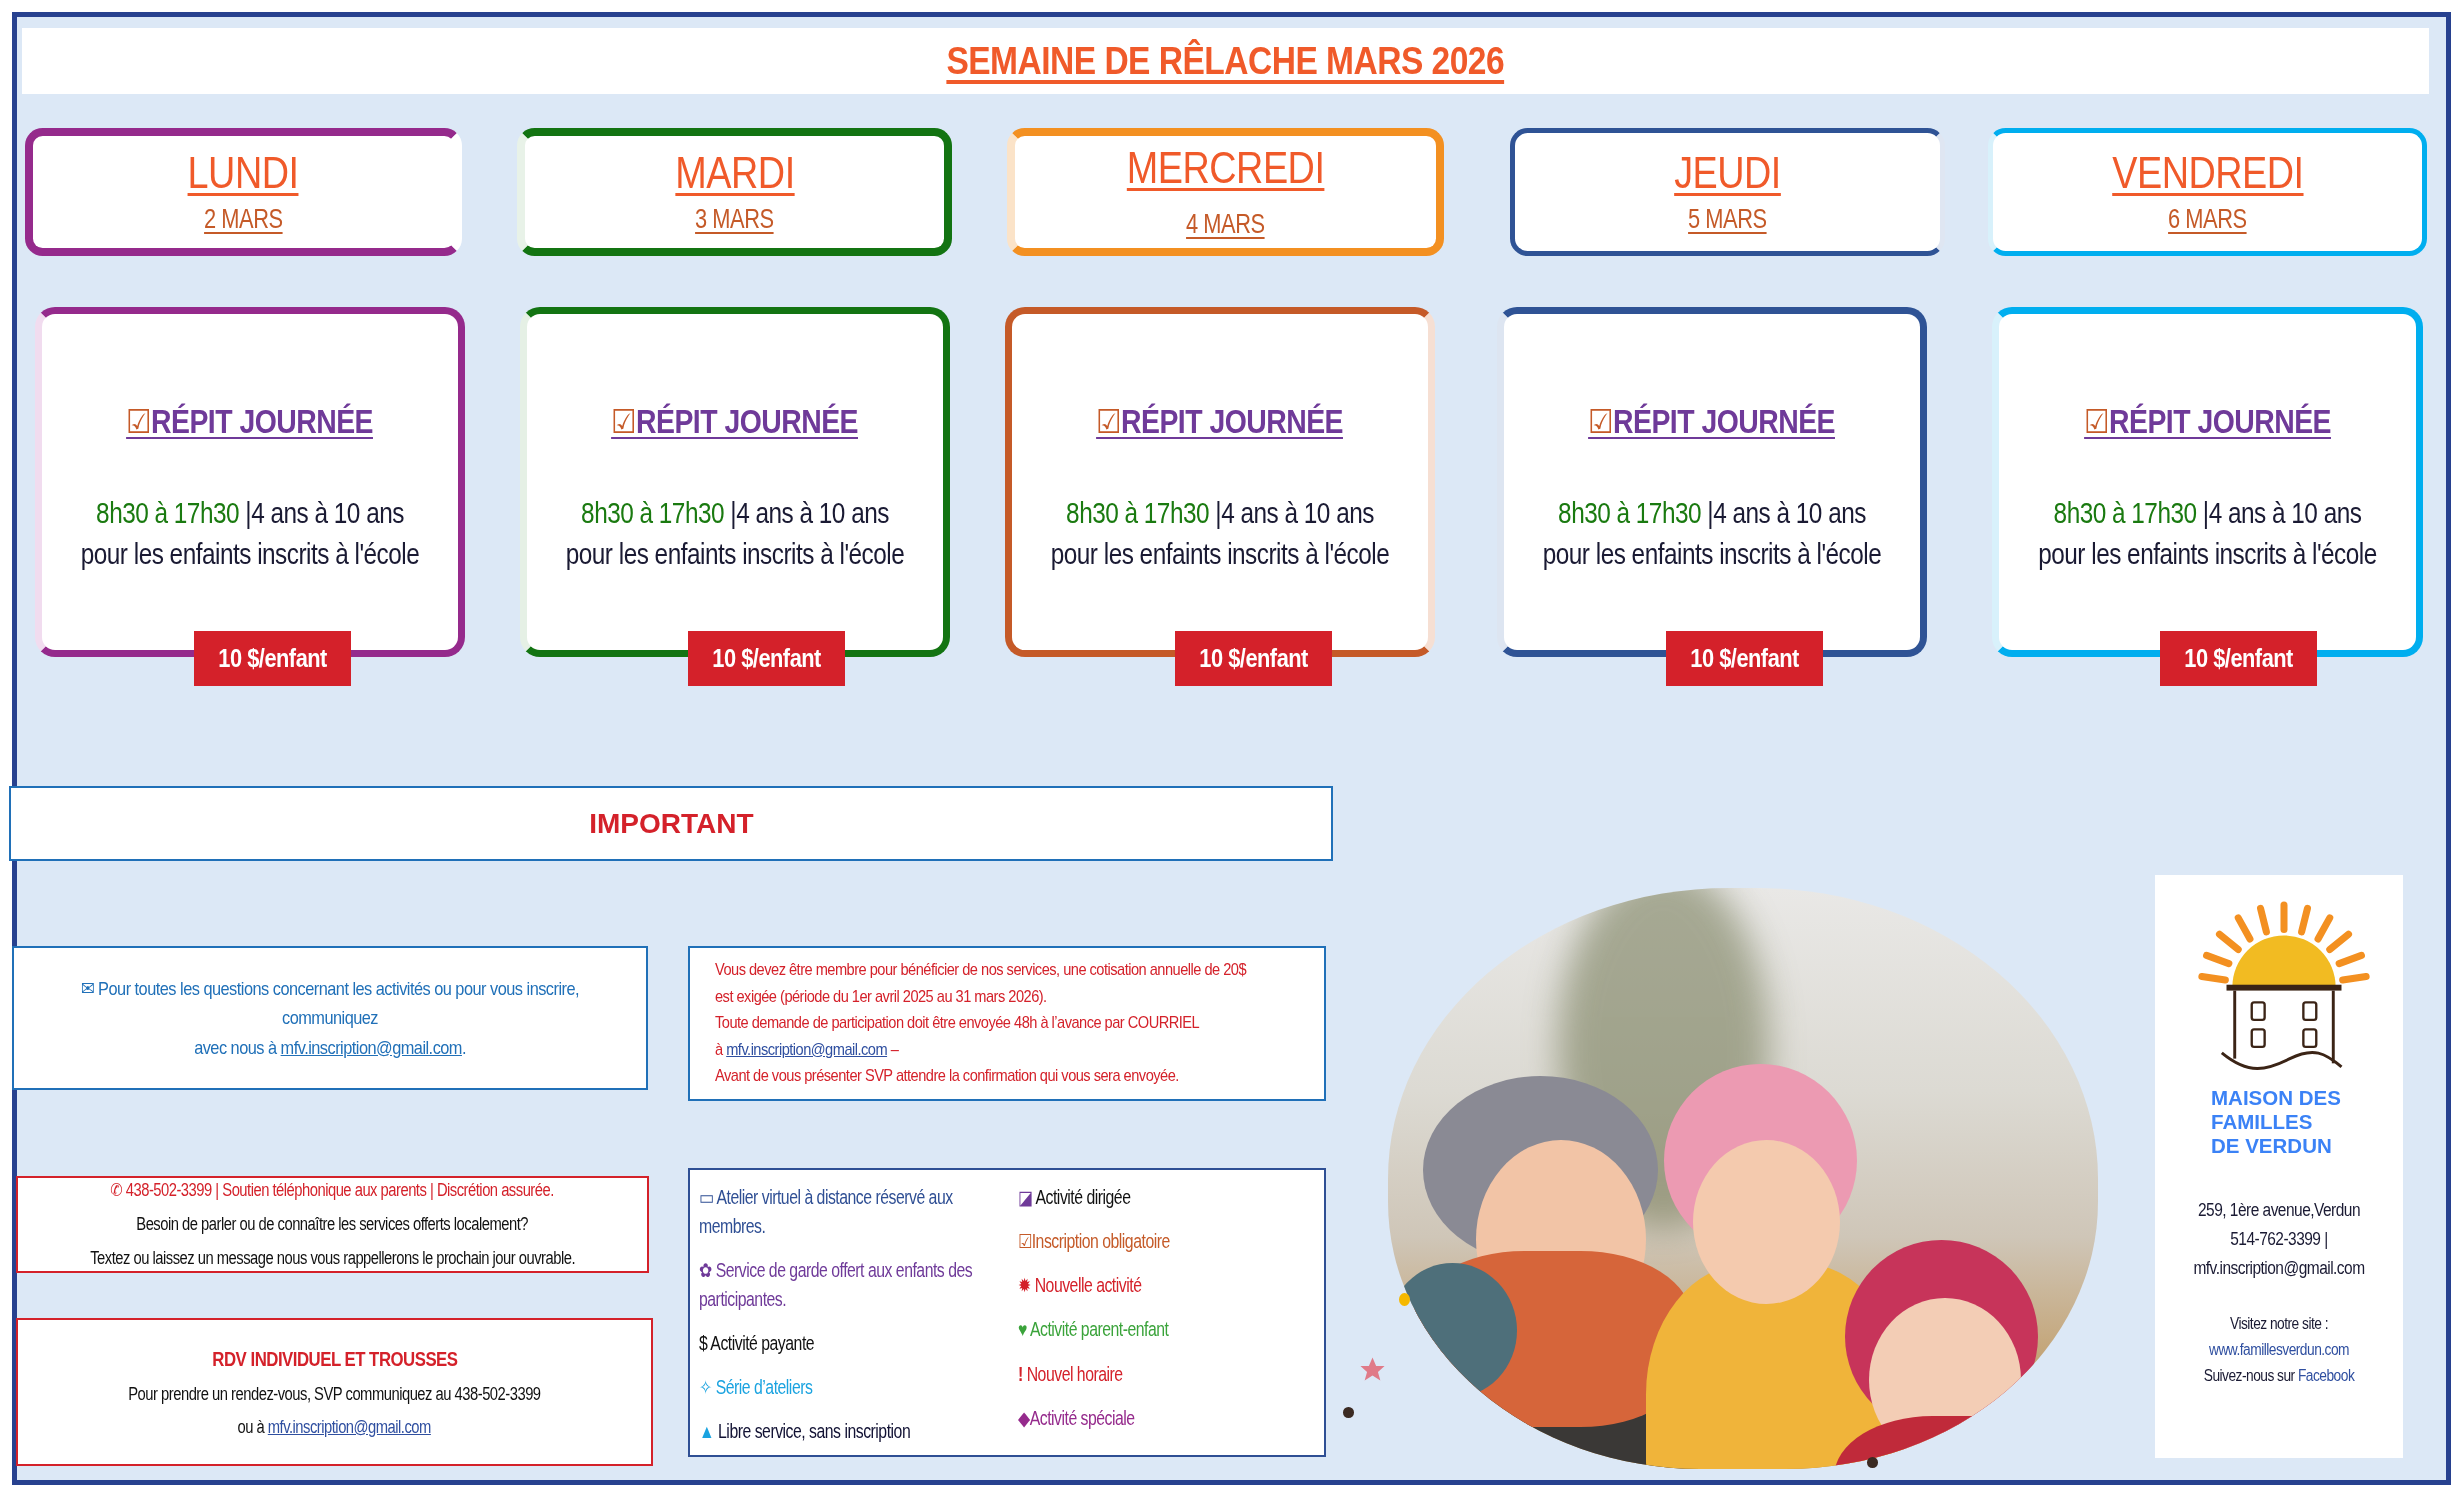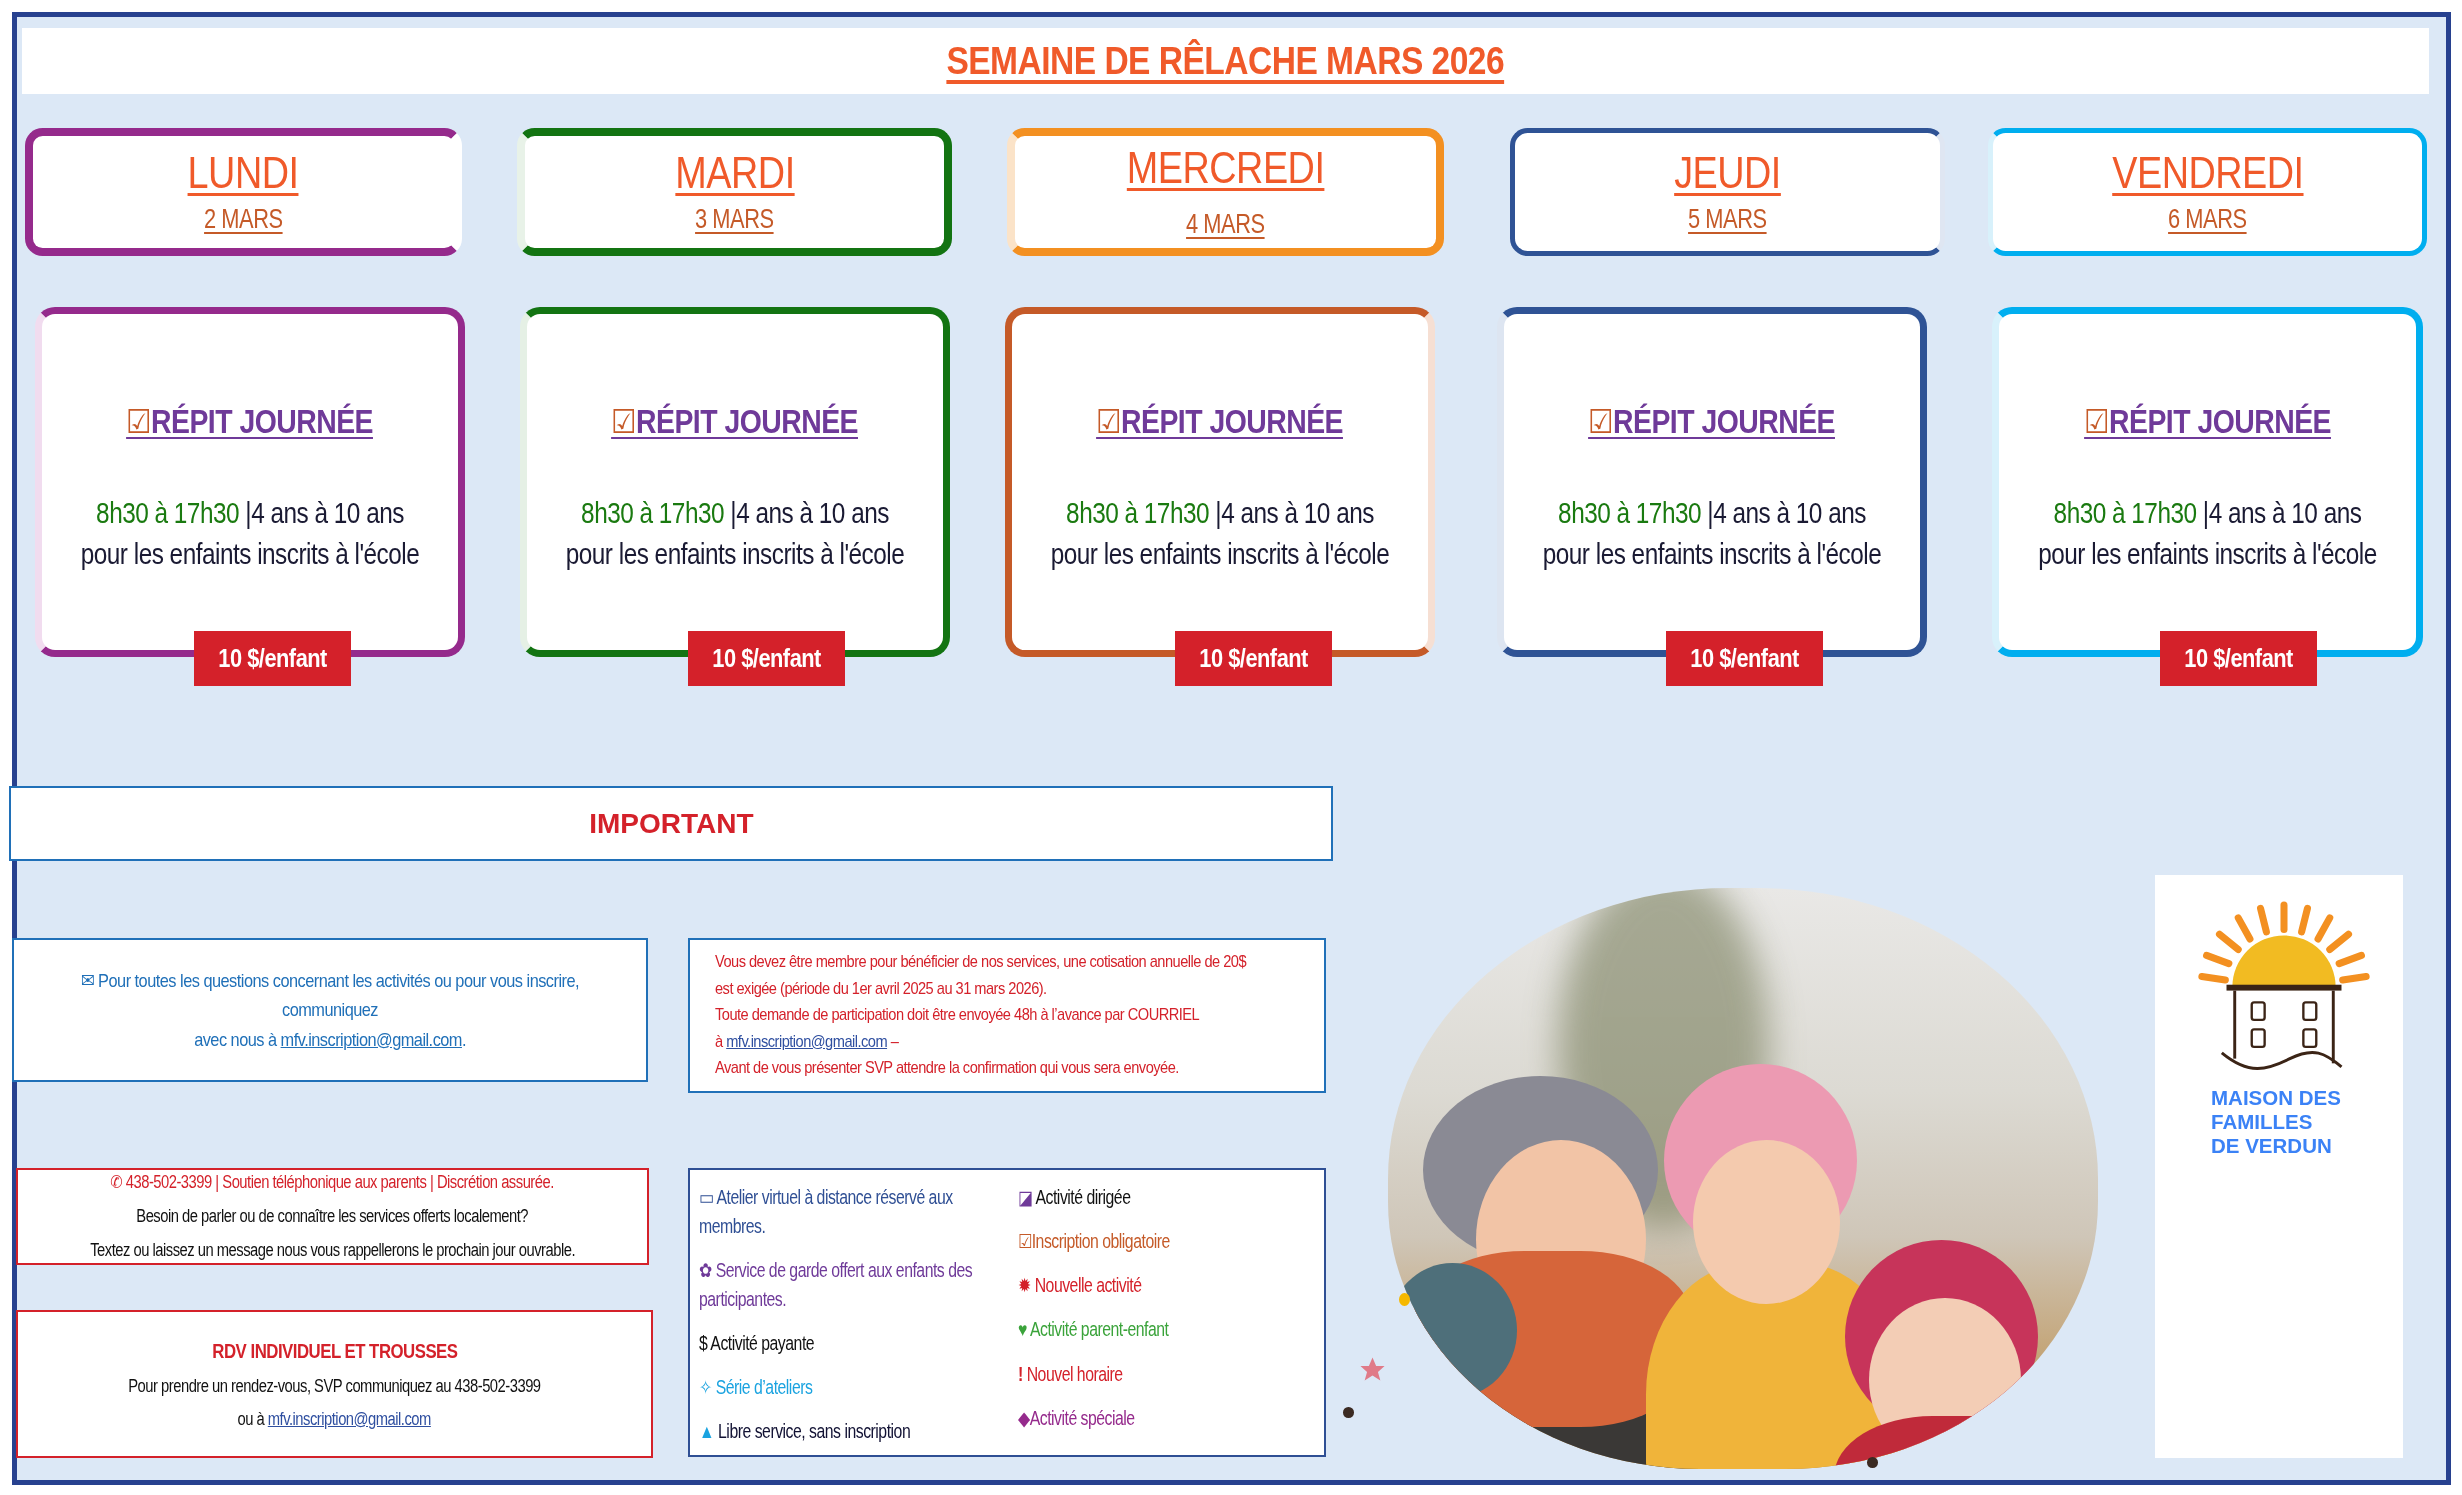--- a/index.html
+++ b/index.html
@@ -28,21 +28,21 @@
   .act-line1 .sep { color: #1a1a33; }
   .act-line2 { margin-top: 8.2px; font-size: 29px; color: #1a1a33; transform: scaleX(0.84); white-space: nowrap; }
   .price { position: absolute; top: 631px; width: 157px; height: 55px; background: #d4212a; color: #ffffff;
            display: flex; align-items: center; justify-content: center; font-size: 26px; font-weight: bold; margin-left: 27px; }
   .price span { transform: scaleX(0.84); display: inline-block; }
 
   #important { position: absolute; left: 9.4px; top: 786px; width: 1324px; height: 75px; background: #ffffff;
                border: 2.3px solid #2070b8; display: flex; align-items: center; justify-content: center; }
   #important span { color: #d4212a; font-size: 28px; font-weight: bold; }
 
-  .info-box { position: absolute; background: #ffffff; display: flex; flex-direction: column; align-items: center; justify-content: center; text-align: center; }
+  .info-box { position: absolute; background: #ffffff; display: flex; flex-direction: column; align-items: center; justify-content: center; text-align: center; margin-top: 8px; }
   #email-box { left: 12.3px; top: 938px; width: 636px; height: 144px; border: 2.9px solid #2070b8; color: #2070b8; font-size: 19px; line-height: 1.55; }
   #email-box .txt { transform: scaleX(0.86); }
   #member-box { left: 688px; top: 938px; width: 638px; height: 155px; border: 2.9px solid #2070b8; color: #d4212a; font-size: 17px; line-height: 1.56;
                 align-items: flex-start; text-align: left; padding-left: 24.6px; }
   #member-box .txt { transform: scaleX(0.86); transform-origin: left center; white-space: nowrap; }
   #phone-box { left: 16px; top: 1168px; width: 633px; height: 97px; border: 2.9px solid #d4212a; font-size: 17.6px; line-height: 1.45; justify-content: space-between; }
   #phone-box .red { color: #d4212a; }
   #phone-box .blk { color: #111111; }
   #phone-box .txt { transform: scaleX(0.84); white-space: nowrap; }
   #rdv-box { left: 16px; top: 1310px; width: 637px; height: 148px; border: 2.9px solid #d4212a; font-size: 17.6px; line-height: 1.9; color: #111111; }
@@ -242,14 +242,23 @@
     <line x1="234" y1="156" x2="234" y2="280" stroke="#3b2416" stroke-width="5"></line>
     <rect x="95" y="176" width="22" height="30" rx="4" fill="none" stroke="#3b2416" stroke-width="4"></rect>
     <rect x="183" y="176" width="22" height="30" rx="4" fill="none" stroke="#3b2416" stroke-width="4"></rect>
     <rect x="95" y="222" width="22" height="30" rx="4" fill="none" stroke="#3b2416" stroke-width="4"></rect>
     <rect x="183" y="222" width="22" height="30" rx="4" fill="none" stroke="#3b2416" stroke-width="4"></rect>
     <path d="M44 262 C90 300 120 292 160 272 C200 252 220 262 248 286" fill="none" stroke="#3b2416" stroke-width="5"></path>
   </svg>
   <div id="logo-name">MAISON DES
 FAMILLES
 DE VERDUN</div>
+  <div id="contact-block">
+    <div class="txt cond">259, 1ère avenue,Verdun</div>
+    <div class="txt cond">514-762-3399 |</div>
+    <div class="txt cond">mfv.inscription@gmail.com</div>
+    <div style="height:29px"></div>
+    <div class="txt cond" style="font-size:16px">Visitez notre site :</div>
+    <div class="txt cond blue" style="font-size:16px">www.famillesverdun.com</div>
+    <div class="txt cond" style="font-size:16px"><span>Suivez-nous sur </span><span class="blue">Facebook</span></div>
+  </div>
 </div>
 
 
 </body></html>

